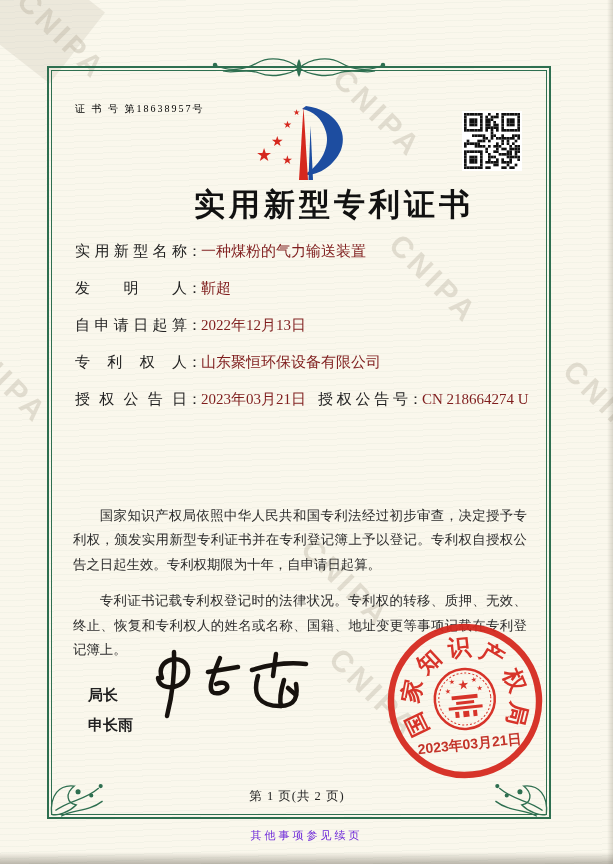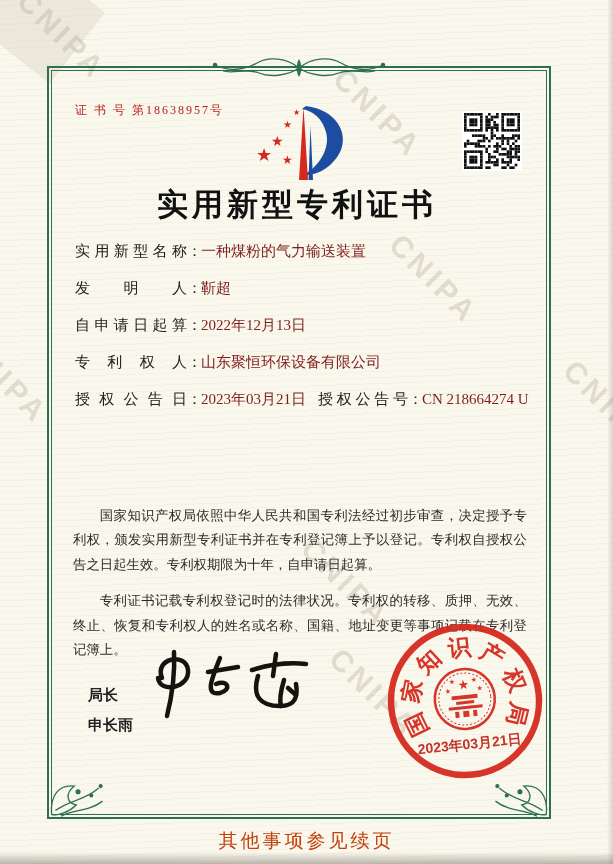--- a/index.html
+++ b/index.html
@@ -29,28 +29,28 @@
 
   
   .frame{position:absolute;left:47px;top:66px;width:500px;height:749px;
     border:2px solid #2e6f50;}
   .frame-inner{position:absolute;inset:2px;border:1px solid #2e6f50;}
   .orn-top{position:absolute;left:50%;top:-14px;transform:translateX(-50%);}
   .orn-corner{position:absolute;width:66px;height:66px;}
   .orn-bl{left:-3px;bottom:-3px;}
   .orn-br{right:-3px;bottom:-3px;transform:scaleX(-1);}
 
-  .cert-no{position:absolute;left:75px;top:102px;font-size:12px;letter-spacing:2px;color:#b91c1c;}
+  .cert-no{position:absolute;left:75px;top:102px;font-size:10px;letter-spacing:2px;color:#000000;}
 
   .logo{position:absolute;left:252px;top:100px;width:102px;height:84px;}
 
   .qr{position:absolute;left:462px;top:111px;width:56px;height:56px;background:#fff;padding:2px;}
 
   .title{position:absolute;left:47px;top:184px;width:500px;text-align:center;
-    font-size:31px;font-weight:bold;letter-spacing:4px;color:#111;}
+    font-size:31px;font-weight:bold;letter-spacing:4px;color:#111;padding-left:37px;}
 
   .fields{position:absolute;left:75px;top:242px;width:450px;font-size:15px;}
   .field-row{position:relative;height:24px;margin-bottom:13px;white-space:nowrap;}
   .f-label{display:inline-block;width:112px;text-align:justify;text-align-last:justify;
     vertical-align:top;color:#222;}
   .f-colon{display:inline-block;width:14px;color:#222;}
   .f-value{color:#7f1d1d;}
   .pair2{position:absolute;left:243px;top:0;}
   .pair2 .f-label{width:90px;}
 
@@ -61,21 +61,21 @@
   .signer{position:absolute;left:88px;top:680px;
     font-family:"Liberation Sans", sans-serif;font-weight:600;font-size:15px;
     line-height:30px;color:#222;}
   .signature{position:absolute;left:140px;top:646px;}
 
   .seal{position:absolute;left:382px;top:618px;width:166px;height:166px;opacity:0.94;}
 
   .page-footer{position:absolute;left:47px;top:788px;width:500px;text-align:center;
     font-size:12.5px;color:#222;letter-spacing:1px;}
   .continuation{position:absolute;left:0;top:828px;width:613px;text-align:center;
-    font-size:19px;color:#c2410c;letter-spacing:3px;}
+    font-size:11px;color:#6d28d9;letter-spacing:3px;}
   .star{position:absolute;color:#d5281e;line-height:1;font-family:"DejaVu Sans", sans-serif;}
 </style>
 </head>
 <body>
 
 <div class="page">
 
   <div class="fold-mark"></div>
 
   <span class="wm" style="left:6px;top:18px;">CNIPA</span>
@@ -445,17 +445,18 @@
           <rect x="-17" y="5" width="34" height="3"></rect>
           <rect x="-11" y="10" width="4" height="6"></rect>
           <rect x="7" y="10" width="4" height="6"></rect>
           <rect x="-3" y="10" width="6" height="6"></rect>
         </g>
       </g>
       <text x="0" y="48" fill="#c0271d" font-family="Liberation Sans, sans-serif" font-weight="bold" font-size="14" text-anchor="middle">2023年03月21日</text>
     </g>
   </svg>
 
+  <div class="page-footer">第 1 页(共 2 页)</div>
   <div class="continuation">其他事项参见续页</div>
 
   <div class="scan-shadow-right"></div>
   <div class="scan-shadow-bottom"></div>
 </div>
 
 </body></html>

